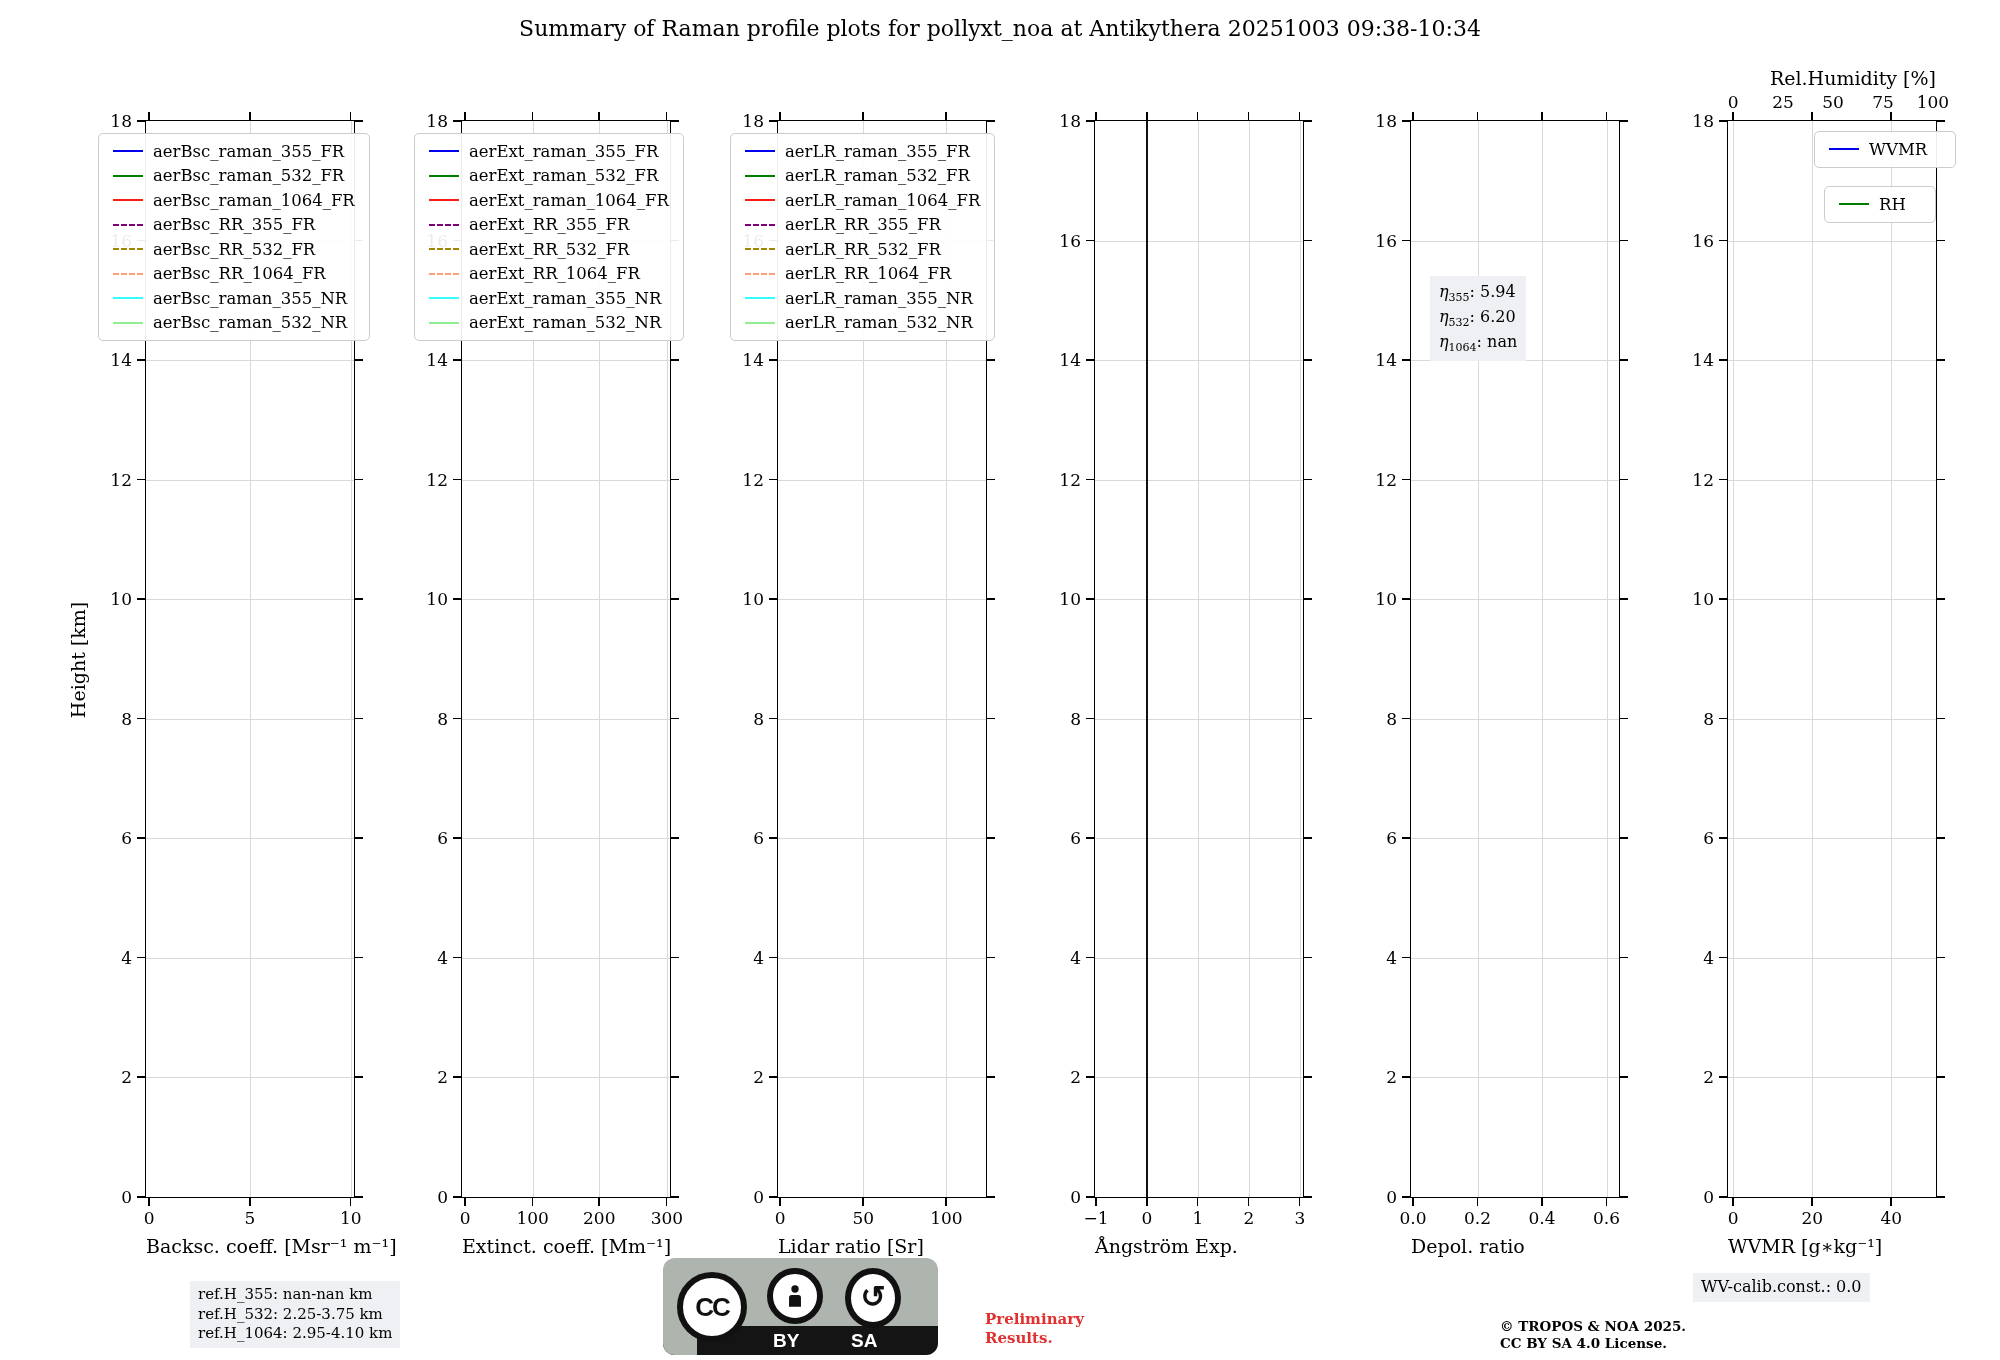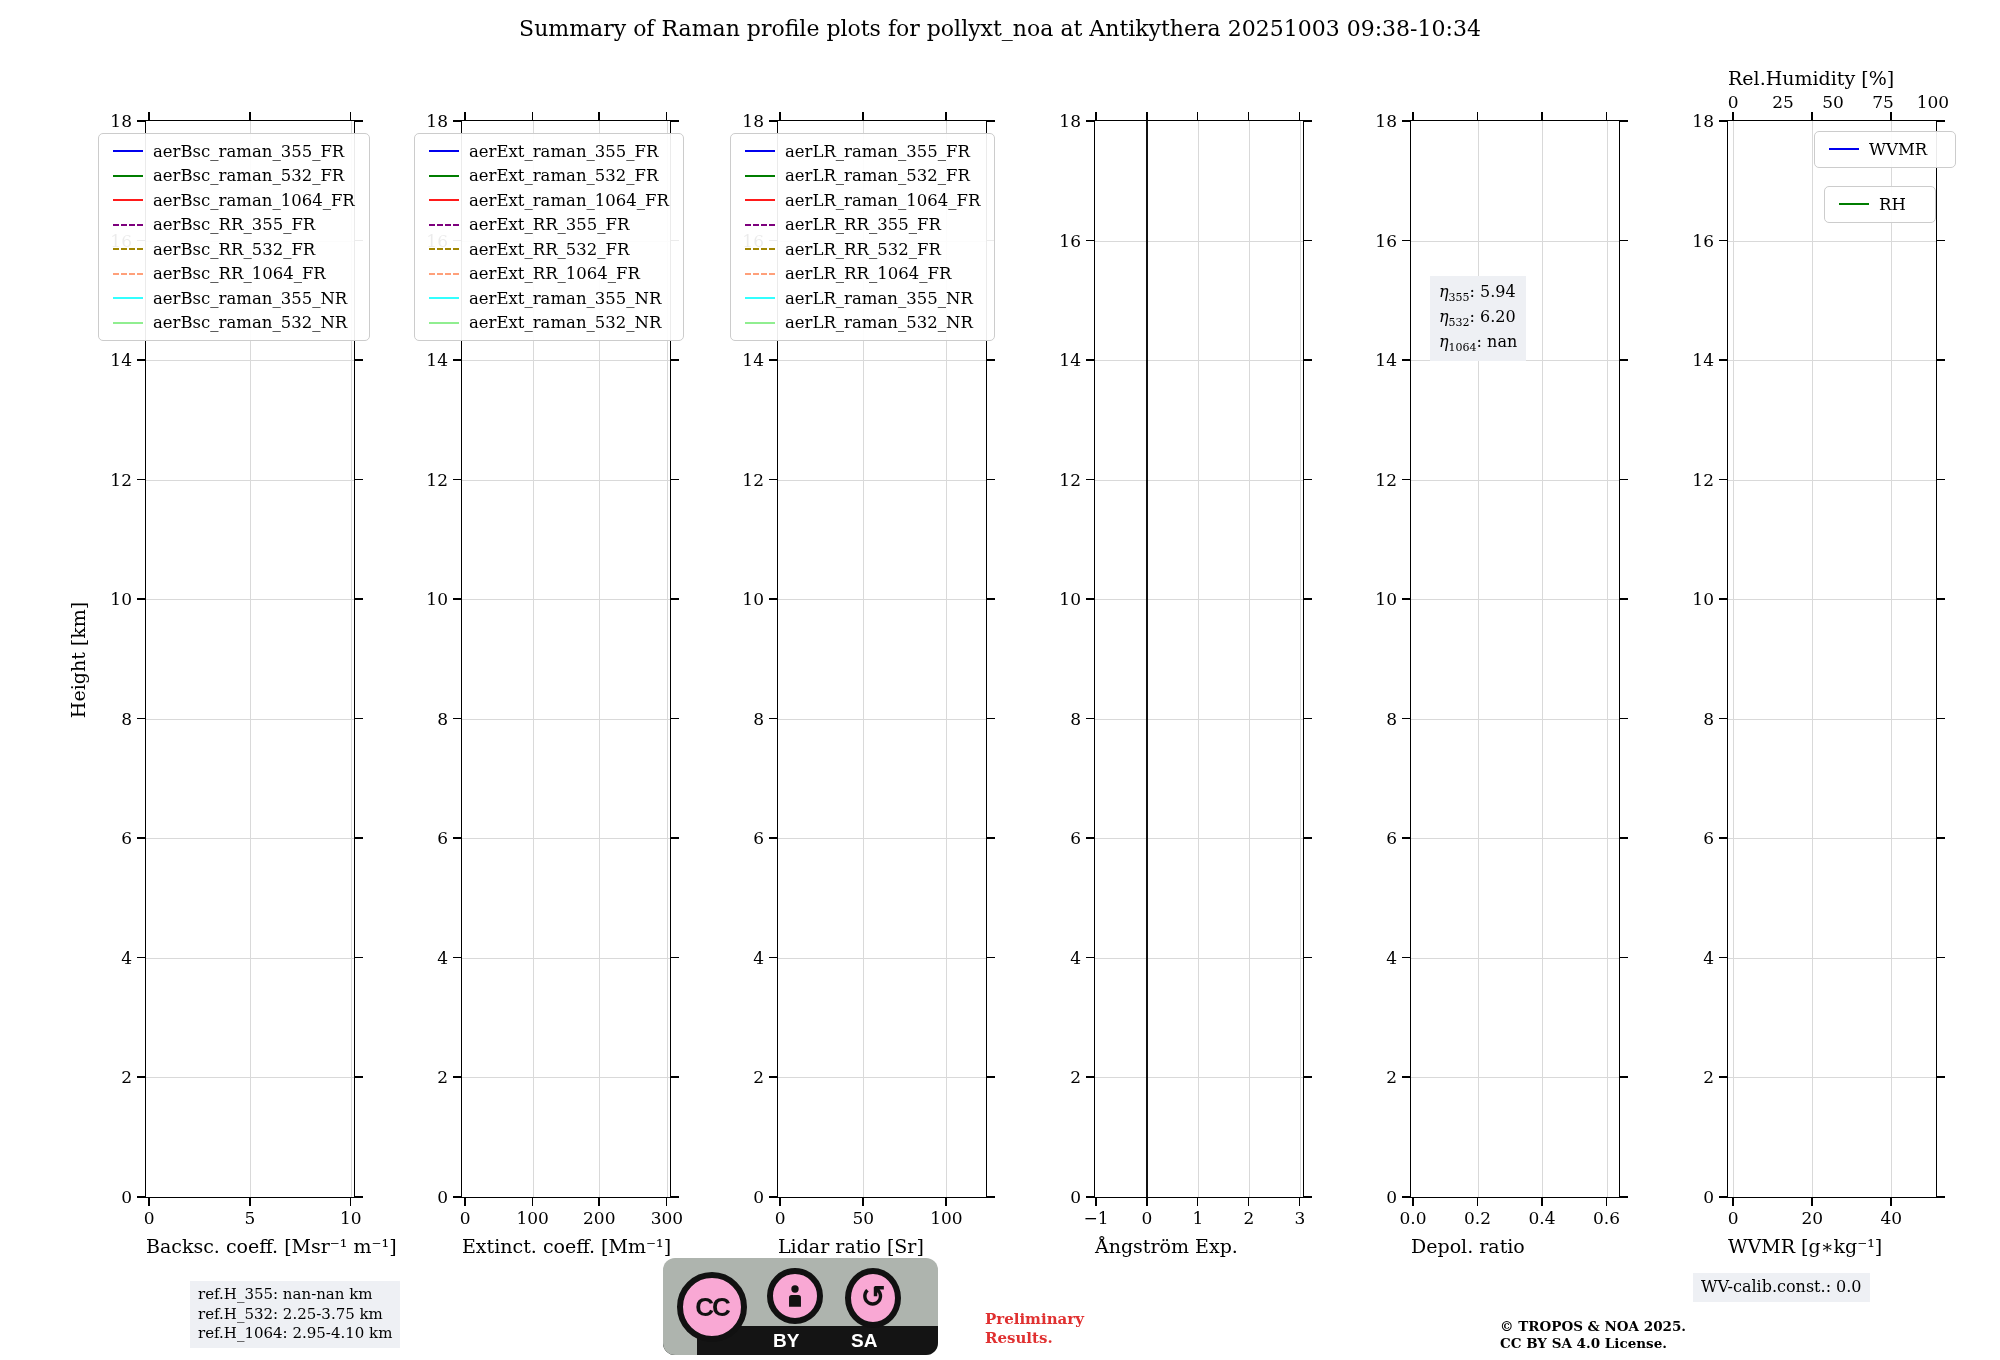--- a/index.html
+++ b/index.html
@@ -15,37 +15,37 @@
   .vline{position:absolute;top:0;bottom:0;width:2px;background:#111;}
   .tick{position:absolute;background:#000;}
   .tick.yl{width:8px;height:1.5px;left:-9px;}
   .tick.yr{width:8px;height:1.5px;right:-9px;}
   .tick.xb{width:1.5px;height:8px;bottom:-9px;}
   .tick.xt{width:1.5px;height:8px;top:-9px;}
   .ytick-label{position:absolute;left:-14px;transform:translate(-100%,-50%);font-size:17px;}
   .xtick-label{position:absolute;top:calc(100% + 11px);transform:translateX(-50%);font-size:17px;white-space:nowrap;}
   .toptick-label{position:absolute;bottom:calc(100% + 9px);transform:translateX(-50%);font-size:17px;}
   .x-axis-label{position:absolute;top:calc(100% + 38px);left:0;width:100%;text-align:left;font-size:19px;white-space:nowrap;}
-  .top-axis-label{position:absolute;bottom:calc(100% + 32px);left:0;width:100%;text-align:left;font-size:19px;white-space:nowrap;}
+  .top-axis-label{position:absolute;bottom:calc(100% + 32px);left:0;width:100%;text-align:right;font-size:19px;white-space:nowrap;}
   .legend{position:absolute;background:rgba(255,255,255,0.92);border:1px solid #cccccc;
           border-radius:5px;padding:5px 14px;font-size:16.5px;z-index:6;white-space:nowrap;}
   .legend-row{display:flex;align-items:center;height:24.5px;}
   .legend-swatch{display:inline-block;width:30px;height:0;margin-right:10px;flex:0 0 30px;}
   .anno{position:absolute;background:#eef0f4;padding:5px 9px;font-size:16px;z-index:6;line-height:1.35;white-space:nowrap;}
   .anno sub{font-size:11px;}
   .footer-box{position:absolute;background:#eef0f4;padding:4px 8px;font-size:15px;line-height:1.3;white-space:nowrap;}
   #preliminary{position:absolute;left:985px;top:1310px;width:130px;color:#e03030;
                font-weight:bold;font-size:15px;line-height:1.25;}
   #copyright{position:absolute;left:1500px;top:1318px;font-weight:bold;font-size:13.5px;line-height:1.25;}
   
   #cc-badge{position:absolute;left:663px;top:1258px;width:275px;height:97px;background:#aeb4ae;
             border-radius:12px;overflow:hidden;font-family:"Liberation Sans", sans-serif;}
   #cc-strip{position:absolute;left:0;right:0;bottom:0;height:29px;background:#141414;}
   #cc-notch{position:absolute;left:0;bottom:0;width:34px;height:29px;background:#aeb4ae;}
-  .cc-circle{position:absolute;background:#f9a8d4;border:6px solid #111;border-radius:50%;
+  .cc-circle{position:absolute;background:#ffffff;border:6px solid #111;border-radius:50%;
              display:flex;align-items:center;justify-content:center;font-weight:bold;color:#111;}
   #cc-c1{left:14px;top:14px;width:58px;height:58px;font-size:26px;letter-spacing:-2px;}
   #cc-c2{left:104px;top:10px;width:44px;height:44px;}
   #cc-c3{left:182px;top:10px;width:44px;height:44px;font-size:30px;padding-bottom:4px;}
   .cc-label{position:absolute;bottom:3px;color:#fff;font-weight:bold;font-size:19px;}
   #cc-by-label{left:110px;}
   #cc-sa-label{left:188px;}
 </style>
 </head>
 <body>

